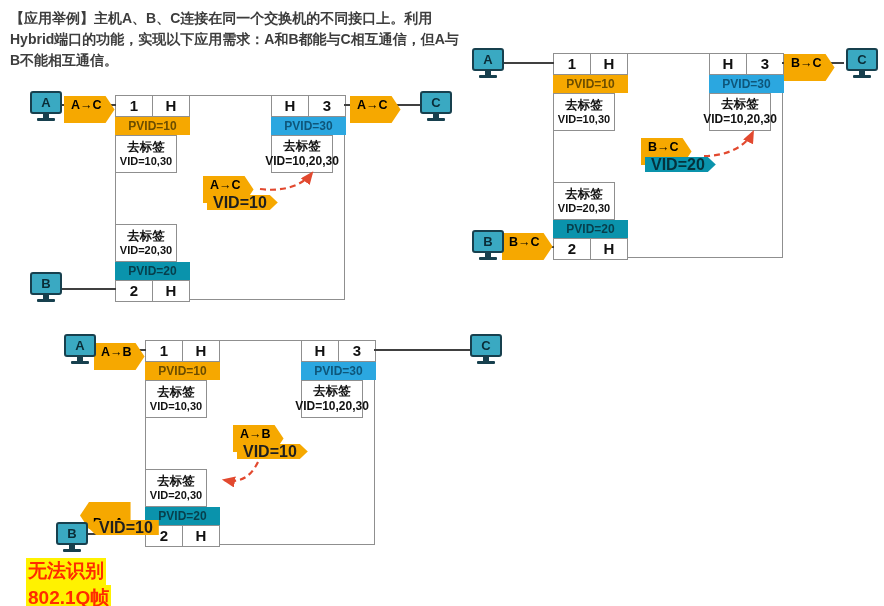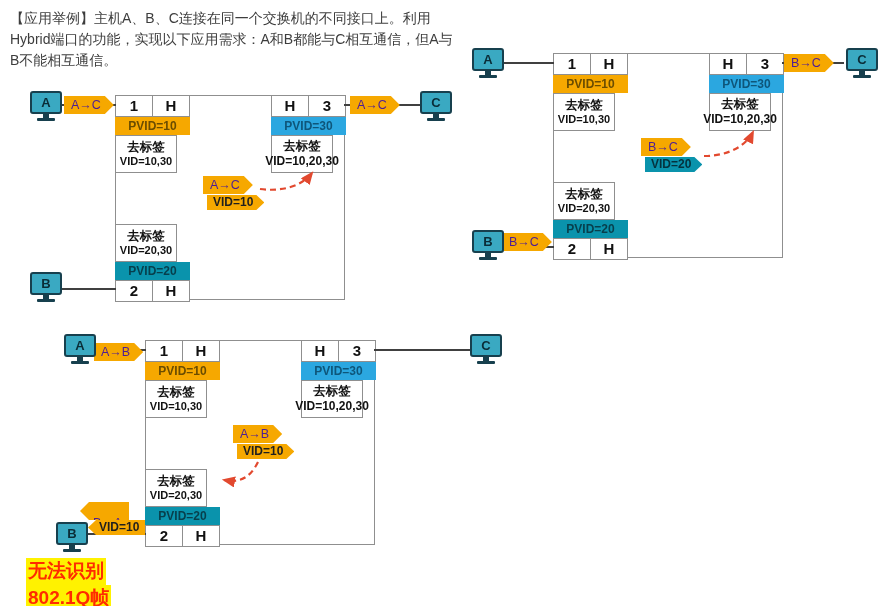--- a/index.html
+++ b/index.html
@@ -3,21 +3,21 @@
 <meta charset="utf-8">
 <style>
   * { margin:0; padding:0; box-sizing:border-box; }
   html,body { width:884px; height:606px; }
   body {
     position:relative; background:#ffffff; overflow:hidden;
     font-family:"Liberation Sans","DejaVu Sans",sans-serif;
   }
   .title {
     position:absolute; left:10px; top:8px; width:450px;
-    font-size:14px; font-weight:normal; color:#3d3d3d; line-height:1.5;
+    font-size:14px; font-weight:bold; color:#3d3d3d; line-height:1.5;
   }
   .diagram { position:absolute; }
   .d1 { left:20px;  top:88px;  width:440px; height:235px; }
   .d2 { left:458px; top:46px;  width:426px; height:240px; }
   .d3 { left:50px;  top:330px; width:460px; height:245px; }
 
   .switch { position:absolute; width:230px; height:205px; border:1px solid #8f8f8f; background:#fff; }
   .d1 .switch { left:95px; top:7px; }
   .d2 .switch { left:95px; top:7px; }
   .d3 .switch { left:95px; top:10px; }
@@ -67,31 +67,31 @@
   .d1 .line-b { left:40px;  top:200px; width:56px; }
   .d1 .line-c { left:324px; top:16px;  width:76px; }
   .d2 .line-a { left:46px;  top:16px;  width:50px; }
   .d2 .line-b { left:46px;  top:200px; width:50px; }
   .d2 .line-c { left:324px; top:16px;  width:62px; }
   .d3 .line-a { left:46px;  top:19px;  width:50px; }
   .d3 .line-b { left:38px;  top:203px; width:58px; }
   .d3 .line-c { left:324px; top:19px;  width:96px; }
 
   .tag {
-    position:absolute; height:18px; line-height:18px; background:#F6A800; color:#4c1d95;
-    font-weight:normal; font-size:12.5px; padding:0 13px 0 7px; white-space:nowrap; z-index:5;
+    position:absolute; height:27px; line-height:18px; background:#F6A800; color:#000000;
+    font-weight:bold; font-size:12.5px; padding:0 13px 0 7px; white-space:nowrap; z-index:5;
     clip-path:polygon(0 0, calc(100% - 9px) 0, 100% 50%, calc(100% - 9px) 100%, 0 100%);
   }
   .tag.left {
     padding:12px 7px 0 13px;
     clip-path:polygon(9px 0, 100% 0, 100% 100%, 9px 100%, 0 50%);
   }
   .vidtag {
     position:absolute; height:15px; line-height:15px; background:#F6A800; color:#1f1f1f;
-    font-weight:bold; font-size:12px; padding:0 11px 0 6px; white-space:nowrap; z-index:5;
+    font-weight:bold; font-size:16px; padding:0 11px 0 6px; white-space:nowrap; z-index:5;
     clip-path:polygon(0 0, calc(100% - 8px) 0, 100% 50%, calc(100% - 8px) 100%, 0 100%);
   }
   .vidtag.teal { background:#0A93AC; color:#04323d; }
   .vidtag.left {
     padding:0 6px 0 11px;
     clip-path:polygon(8px 0, 100% 0, 100% 100%, 8px 100%, 0 50%);
   }
 
   
   .d1 .host-a { left:8px;   top:3px; }

